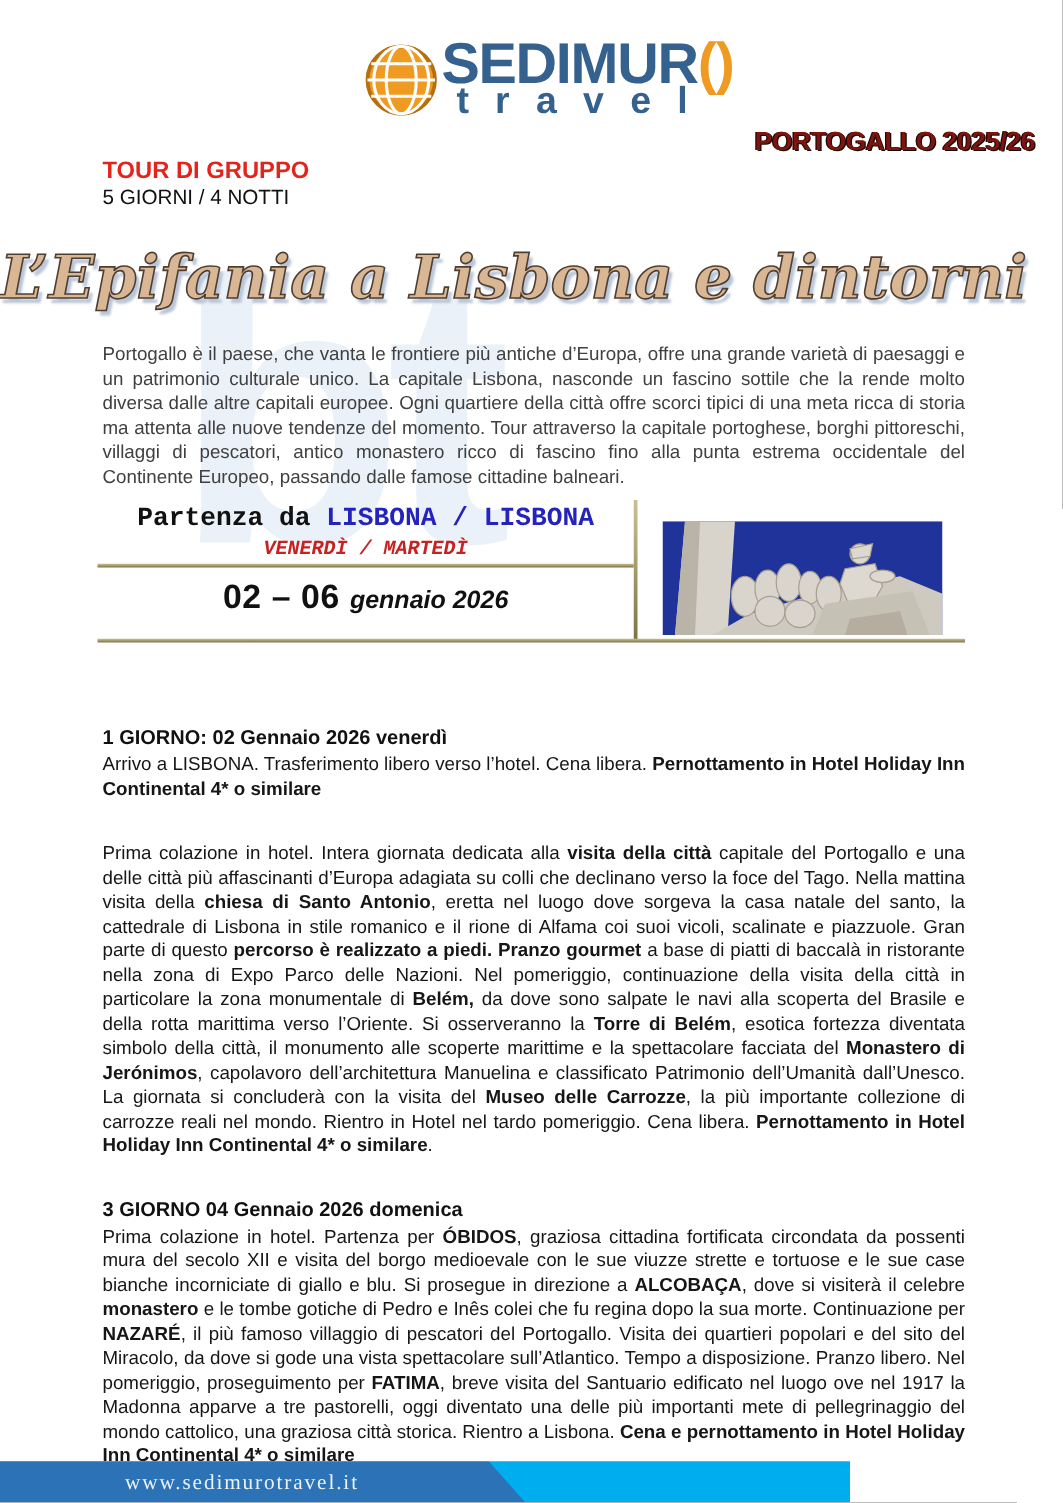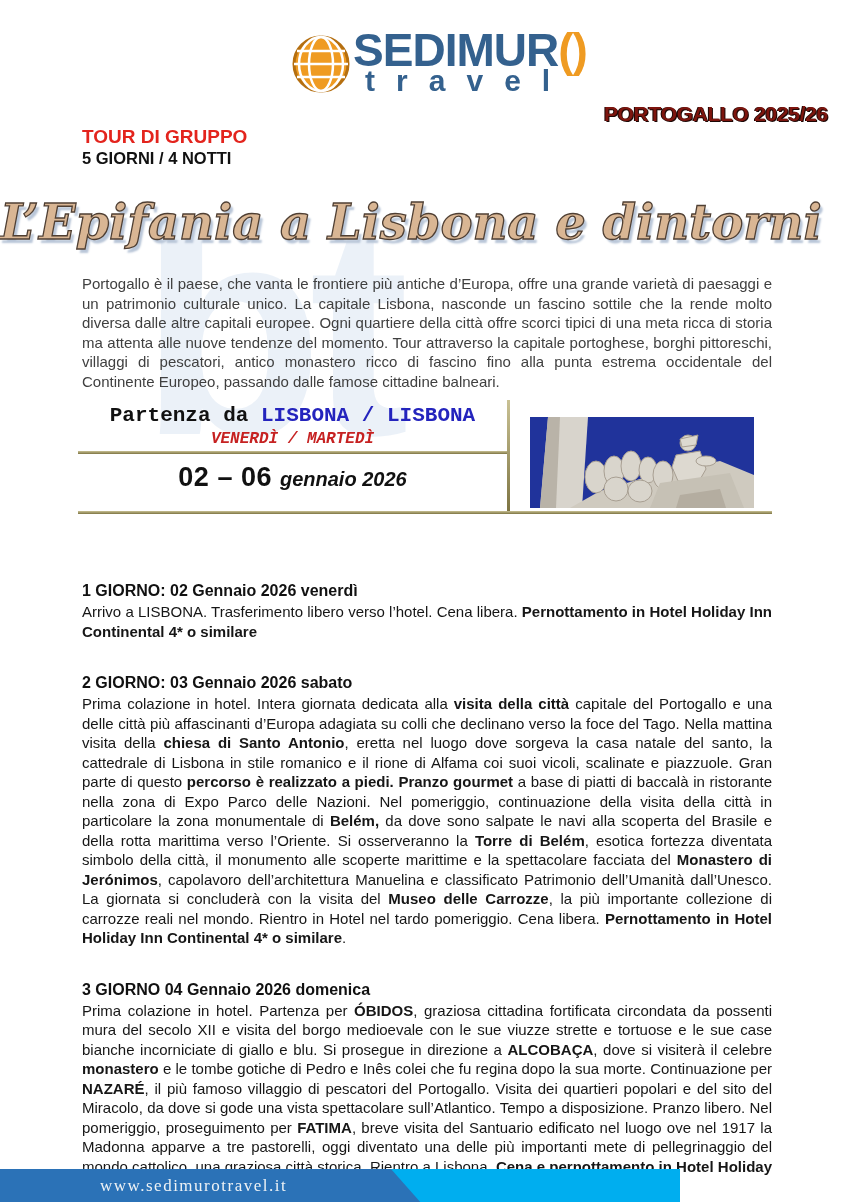--- a/index.html
+++ b/index.html
@@ -22,21 +22,21 @@
   .brand-sub{font-size:30px;line-height:30px;font-weight:bold;color:#34618e;
              letter-spacing:21px;margin-top:-6px;padding-left:12px;}
 
   
   .season{top:102px;right:22px;font-size:21px;font-weight:bold;color:#7d150e;
           letter-spacing:-0.3px;text-shadow:1px 1px 0 #1c0806, -1px 0 0 #1c0806;}
 
   
   .tour-block{top:126px;left:82px;}
   .tour-type{font-size:19px;font-weight:bold;color:#e3241d;line-height:22px;}
-  .duration{font-size:16.5px;font-weight:bold;color:#111;line-height:20px;}
+  .duration{font-size:16.5px;font-weight:normal;color:#111;line-height:20px;}
 
   
   .main-title{top:194px;left:0;width:100%;text-align:left;
     font-family:"DejaVu Serif",serif;font-style:italic;font-weight:bold;font-size:48px;
     color:#d9b694;-webkit-text-stroke:1.3px #4f3f33;
     text-shadow:3px 4px 2px #b9c6d8;}
 
   
   .intro{top:274px;left:82px;width:690px;font-size:15px;line-height:19.5px;
          text-align:justify;color:#404040;}
@@ -144,21 +144,20 @@
       <polygon points="150,78 190,72 196,91 146,91" fill="#b4ada0"></polygon>
     </svg>
   </div>
 
   <div class="layer itinerary">
     <div class="day">
       <div class="day-heading">1 GIORNO: 02 Gennaio 2026 venerdì</div>
       <div class="day-body"><span>Arrivo a LISBONA. Trasferimento libero verso l’hotel. Cena libera. </span><span style="font-weight: bold;">Pernottamento in Hotel Holiday Inn Continental 4* o similare</span></div>
     </div>
     <div class="day">
-      <div class="day-heading">2 GIORNO: 03 Gennaio 2026 sabato</div>
       <div class="day-body"><span>Prima colazione in hotel. Intera giornata dedicata alla </span><span style="font-weight: bold;">visita della città</span><span> capitale del Portogallo e una delle città più affascinanti d’Europa adagiata su colli che declinano verso la foce del Tago. Nella mattina visita della </span><span style="font-weight: bold;">chiesa di Santo Antonio</span><span>, eretta nel luogo dove sorgeva la casa natale del santo, la cattedrale di Lisbona in stile romanico e il rione di Alfama coi suoi vicoli, scalinate e piazzuole. Gran parte di questo </span><span style="font-weight: bold;">percorso è realizzato a piedi. Pranzo gourmet</span><span> a base di piatti di baccalà in ristorante nella zona di Expo Parco delle Nazioni. Nel pomeriggio, continuazione della visita della città in particolare la zona monumentale di </span><span style="font-weight: bold;">Belém,</span><span> da dove sono salpate le navi alla scoperta del Brasile e della rotta marittima verso l’Oriente. Si osserveranno la </span><span style="font-weight: bold;">Torre di Belém</span><span>, esotica fortezza diventata simbolo della città, il monumento alle scoperte marittime e la spettacolare facciata del </span><span style="font-weight: bold;">Monastero di Jerónimos</span><span>, capolavoro dell’architettura Manuelina e classificato Patrimonio dell’Umanità dall’Unesco. La giornata si concluderà con la visita del </span><span style="font-weight: bold;">Museo delle Carrozze</span><span>, la più importante collezione di carrozze reali nel mondo. Rientro in Hotel nel tardo pomeriggio. Cena libera. </span><span style="font-weight: bold;">Pernottamento in Hotel Holiday Inn Continental 4* o similare</span><span>.</span></div>
     </div>
     <div class="day">
       <div class="day-heading">3 GIORNO 04 Gennaio 2026 domenica</div>
       <div class="day-body"><span>Prima colazione in hotel. Partenza per </span><span style="font-weight: bold;">ÓBIDOS</span><span>, graziosa cittadina fortificata circondata da possenti mura del secolo XII e visita del borgo medioevale con le sue viuzze strette e tortuose e le sue case bianche incorniciate di giallo e blu. Si prosegue in direzione a </span><span style="font-weight: bold;">ALCOBAÇA</span><span>, dove si visiterà il celebre </span><span style="font-weight: bold;">monastero</span><span> e le tombe gotiche di Pedro e Inês colei che fu regina dopo la sua morte. Continuazione per </span><span style="font-weight: bold;">NAZARÉ</span><span>, il più famoso villaggio di pescatori del Portogallo. Visita dei quartieri popolari e del sito del Miracolo, da dove si gode una vista spettacolare sull’Atlantico. Tempo a disposizione. Pranzo libero. Nel pomeriggio, proseguimento per </span><span style="font-weight: bold;">FATIMA</span><span>, breve visita del Santuario edificato nel luogo ove nel 1917 la Madonna apparve a tre pastorelli, oggi diventato una delle più importanti mete di pellegrinaggio del mondo cattolico, una graziosa città storica. Rientro a Lisbona. </span><span style="font-weight: bold;">Cena e pernottamento in Hotel Holiday Inn Continental 4* o similare</span></div>
     </div>
   </div>
 
   <div class="footer">
     <div class="footer-dark"></div>

